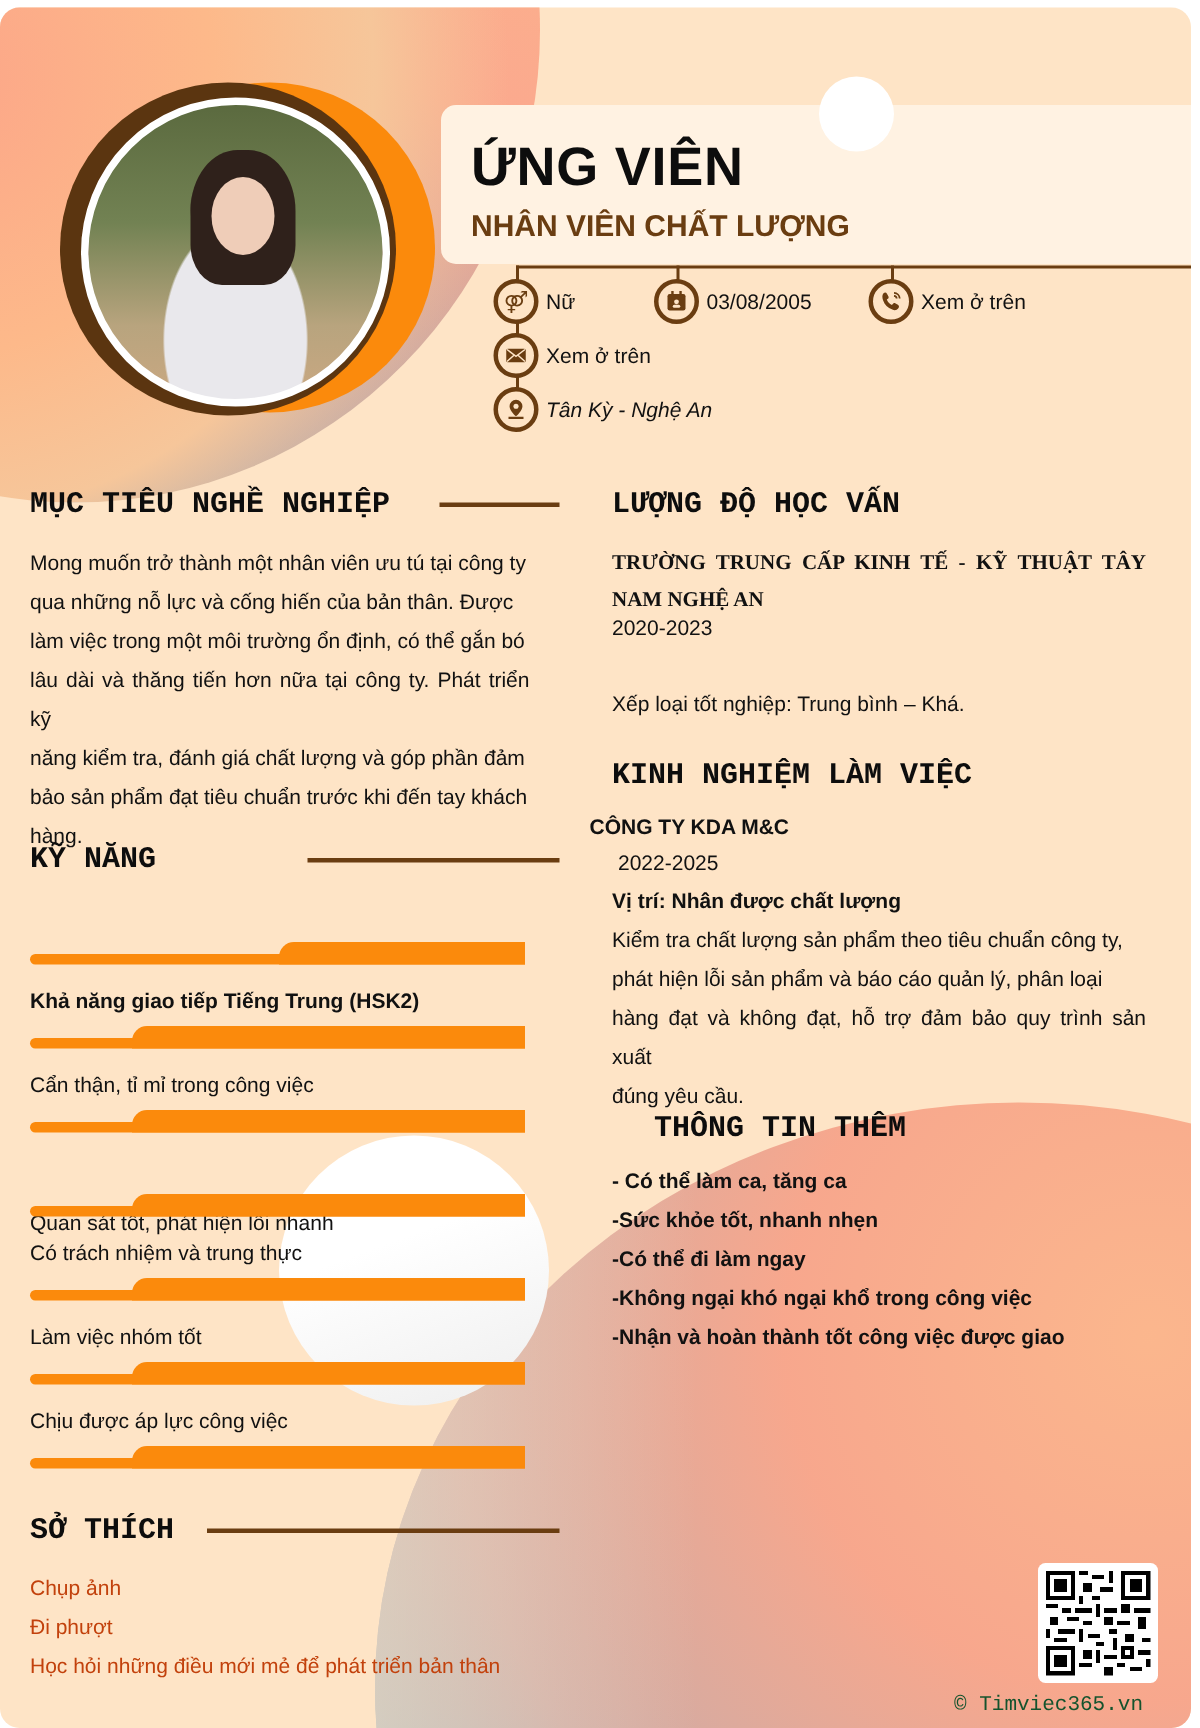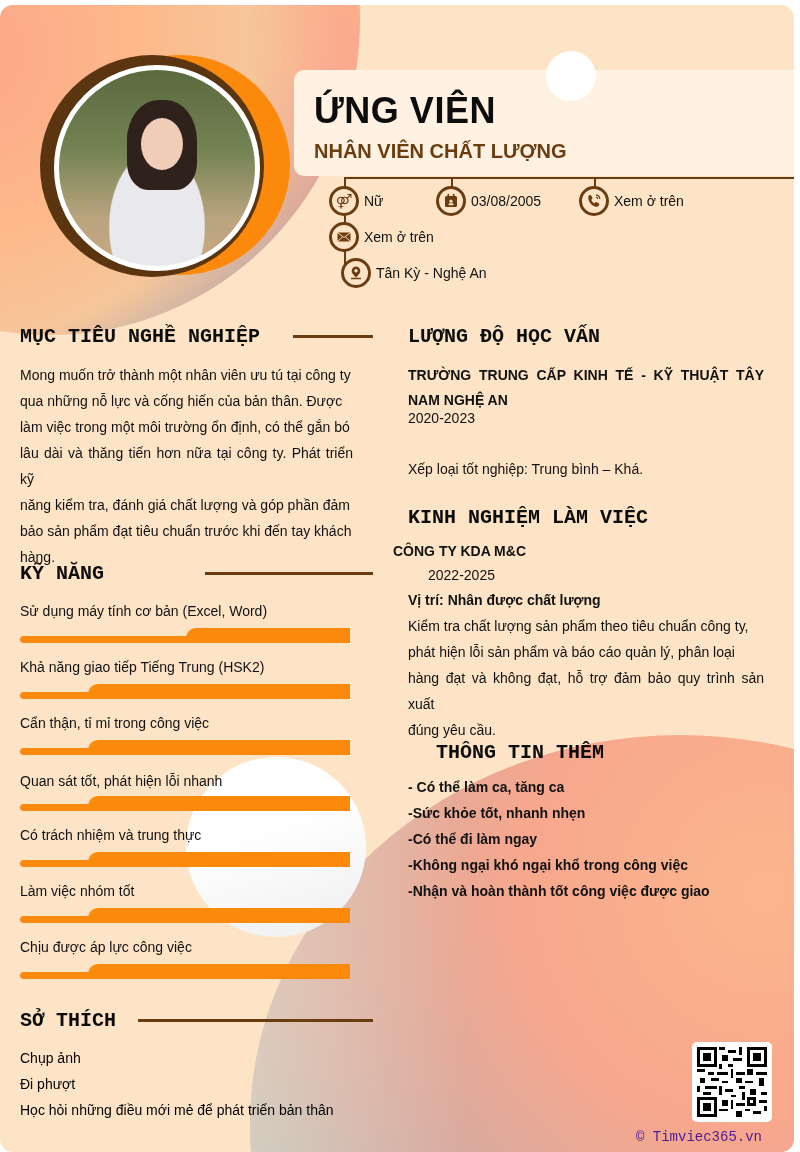--- a/index.html
+++ b/index.html
@@ -88,36 +88,36 @@
   .sec-title { position: absolute; font-size: 20px; font-weight: bold; color: #0d0d0d; font-family: Liberation Mono, monospace; }
   .sec-line { position: absolute; height: 3px; background: #6a3d11; }
 
   .body-text { position: absolute; font-size: 14px; line-height: 26px; color: #111; text-align: justify; }
 
   .skill-label { position: absolute; left: 20px; font-size: 14px; color: #111; }
   .skill-bar { position: absolute; left: 20px; width: 330px; height: 15px; }
   .skill-bar .thin { position: absolute; left: 0; bottom: 0; height: 7px; width: 100%; background: #fb8a0c; border-radius: 4px 0 0 4px; }
   .skill-bar .thick { position: absolute; right: 0; top: 0; height: 15px; background: #fb8a0c; border-radius: 10px 0 0 0; }
 
-  .hobby { position: absolute; left: 20px; font-size: 14px; color: #000000; }
-
-  .edu-school { position: absolute; left: 408px; top: 358px; width: 356px; font-size: 14px; font-weight: bold; line-height: 25px; text-align: justify; color: #111; }
+  .hobby { position: absolute; left: 20px; font-size: 14px; color: #c2410c; }
+
+  .edu-school { position: absolute; left: 408px; top: 358px; width: 356px; font-size: 14px; font-weight: bold; line-height: 25px; text-align: justify; color: #111; font-family: Liberation Serif, serif; }
   .plain { position: absolute; font-size: 14px; color: #111; }
   .bold { font-weight: bold; }
 
   .extra { position: absolute; left: 408px; font-size: 14px; font-weight: bold; color: #111; }
 
   .qr {
     position: absolute; left: 692px; top: 1037px; width: 80px; height: 80px; background: #fff; border-radius: 5px;
     padding: 5px; z-index: 3;
   }
   .qr svg { width: 70px; height: 70px; display: block; }
   .copyright {
     position: absolute; left: 636px; top: 1124px; font-family: "Liberation Mono", "DejaVu Sans Mono", monospace;
-    font-size: 14px; color: #4c1d95; z-index: 3;
+    font-size: 14px; color: #14532d; z-index: 3;
   }
 </style>
 </head>
 <body>
 
 <div class="page">
 
   <div class="blob-tl"></div>
   <div class="blob-br"></div>
   <div class="blob-br-fade"></div>
@@ -170,21 +170,21 @@
   </div>
   <div class="info-item" style="left:329px; top:217px;">
     <div class="info-icon">
       <svg viewBox="0 0 16 16">
           <rect x="1.5" y="3.5" width="13" height="9" rx="1" fill="#6a3d11"></rect>
           <path d="M2 4l6 4.5L14 4M2 12l4.5-4M14 12l-4.5-4" stroke="#fee4c6" stroke-width="1" fill="none"></path>
         </svg>
     </div>
     <span class="info-text">Xem ở trên</span>
   </div>
-  <div class="info-item" style="left:341px; top:253px;">
+  <div class="info-item" style="left:329px; top:253px;font-style:italic;">
     <div class="info-icon">
       <svg viewBox="0 0 16 16">
           <path d="M8 1.5a4.3 4.3 0 0 1 4.3 4.3C12.3 9 8 12.5 8 12.5S3.7 9 3.7 5.8A4.3 4.3 0 0 1 8 1.5z" fill="#6a3d11"></path>
           <circle cx="8" cy="5.8" r="1.7" fill="#fee4c6"></circle>
           <path d="M3 13.5h10" stroke="#6a3d11" stroke-width="1.5"></path>
         </svg>
     </div>
     <span class="info-text">Tân Kỳ - Nghệ An</span>
   </div>
 
@@ -196,39 +196,38 @@
     <div>làm việc trong một môi trường ổn định, có thể gắn bó</div>
     <div>lâu dài và thăng tiến hơn nữa tại công ty. Phát triển kỹ</div>
     <div>năng kiểm tra, đánh giá chất lượng và góp phần đảm</div>
     <div>bảo sản phẩm đạt tiêu chuẩn trước khi đến tay khách</div>
     <div>hàng.</div>
   </div>
 
   <div class="sec-title" style="left:20px; top:557px;">KỸ NĂNG</div>
   <div class="sec-line" style="left:205px; top:567px; width:168px;"></div>
 
-  <div class="skill-label" style="top:598px;">Sử dụng máy tính cơ bản (Excel, Word)</div>
   <div class="skill-bar" style="top:623px;">
       <div class="thin"></div>
       <div class="thick" style="width:164px;"></div>
     </div>
 
-  <div class="skill-label" style="top:654px;">Khả năng giao tiếp Tiếng Trung (HSK2)</div>
+  <div class="skill-label" style="top:654px;font-weight:bold;">Khả năng giao tiếp Tiếng Trung (HSK2)</div>
   <div class="skill-bar" style="top:679px;">
       <div class="thin"></div>
       <div class="thick" style="width:262px;"></div>
     </div>
 
   <div class="skill-label" style="top:710px;">Cẩn thận, tỉ mỉ trong công việc</div>
   <div class="skill-bar" style="top:735px;">
       <div class="thin"></div>
       <div class="thick" style="width:262px;"></div>
     </div>
 
-  <div class="skill-label" style="top:768px;">Quan sát tốt, phát hiện lỗi nhanh</div>
+  <div class="skill-label" style="top:802px;">Quan sát tốt, phát hiện lỗi nhanh</div>
   <div class="skill-bar" style="top:791px;">
       <div class="thin"></div>
       <div class="thick" style="width:262px;"></div>
     </div>
 
   <div class="skill-label" style="top:822px;">Có trách nhiệm và trung thực</div>
   <div class="skill-bar" style="top:847px;">
       <div class="thin"></div>
       <div class="thick" style="width:262px;"></div>
     </div>
@@ -251,21 +250,21 @@
   <div class="hobby" style="top:1071px;text-align:center;">Đi phượt</div>
   <div class="hobby" style="top:1097px;">Học hỏi những điều mới mẻ để phát triển bản thân</div>
 
   <div class="sec-title" style="left:408px; top:320px;">LƯỢNG ĐỘ HỌC VẤN</div>
   <div class="edu-school">TRƯỜNG TRUNG CẤP KINH TẾ - KỸ THUẬT TÂY NAM NGHỆ AN</div>
   <div class="plain" style="left:408px; top:405px;">2020-2023</div>
   <div class="plain" style="left:408px; top:456px;">Xếp loại tốt nghiệp: Trung bình – Khá.</div>
 
   <div class="sec-title" style="left:408px; top:501px;">KINH NGHIỆM LÀM VIỆC</div>
   <div class="plain bold" style="left:393px; top:538px;">CÔNG TY KDA M&amp;C</div>
-  <div class="plain" style="left:428px; top:562px;text-align:center;">2022-2025</div>
+  <div class="plain" style="left:412px; top:562px;text-align:center;">2022-2025</div>
   <div class="plain bold" style="left:408px; top:587px;">Vị trí: Nhân được chất lượng</div>
   <div class="body-text" style="left:408px; top:608px; width:356px;">
     <div>Kiểm tra chất lượng sản phẩm theo tiêu chuẩn công ty,</div>
     <div>phát hiện lỗi sản phẩm và báo cáo quản lý, phân loại</div>
     <div>hàng đạt và không đạt, hỗ trợ đảm bảo quy trình sản xuất</div>
     <div>đúng yêu cầu.</div>
   </div>
 
   <div class="sec-title" style="left:408px; top:736px;margin-left:28px;">THÔNG TIN THÊM</div>
   <div class="extra" style="top:774px;">- Có thể làm ca, tăng ca</div>

